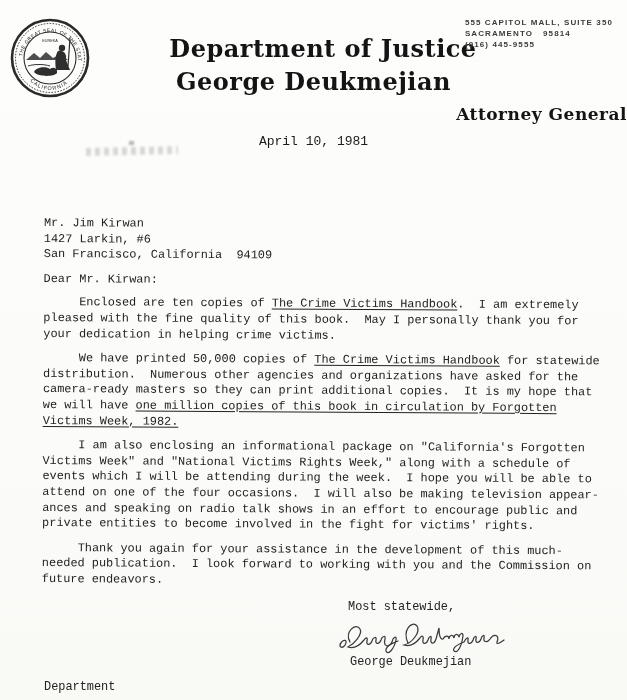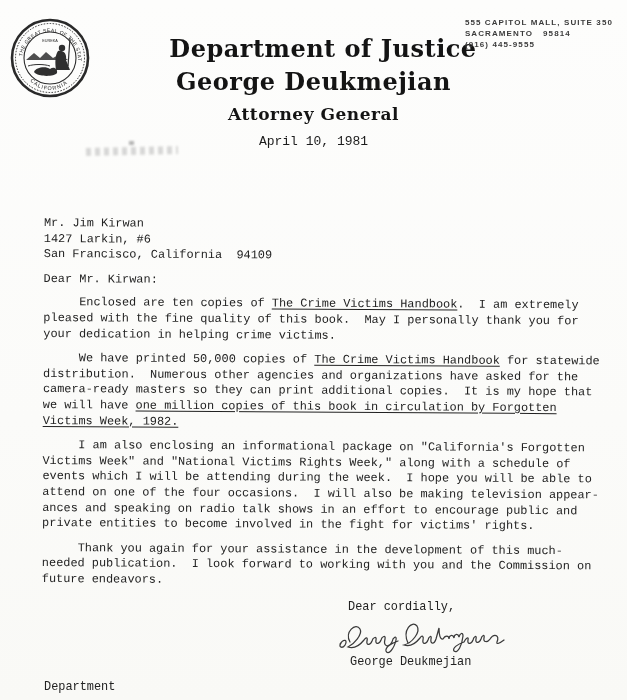--- a/index.html
+++ b/index.html
@@ -19,21 +19,21 @@
     position:absolute;left:0;right:0;top:12px;
     text-align:center;
     font-family:"DejaVu Serif","Liberation Serif",serif;
     color:#141414;
   }
   .lh-state{font-size:15px;font-weight:700;letter-spacing:.5px;}
   .lh-dept{font-size:24px;font-weight:700;margin-top:22px;letter-spacing:.5px;padding-left:19px;}
   .lh-name{font-size:24px;font-weight:700;margin-top:4px;letter-spacing:.5px;}
   .lh-pron{font-size:7.5px;font-weight:700;letter-spacing:1.3px;margin-top:1px;
            font-family:"Liberation Sans",sans-serif;color:#2b2b2b;}
-  .lh-title{font-size:17px;font-weight:700;margin-top:8px;letter-spacing:.5px;}
+  .lh-title{font-size:17px;font-weight:700;margin-top:8px;letter-spacing:.5px;text-align:right;}
   .lh-date{font-size:13px;margin-top:10px;
            font-family:Liberation Mono, monospace;color:#1c1c1c;}
   
   .addr{
     position:absolute;top:17px;right:14px;
     font-family:Liberation Sans, sans-serif;
     font-size:8px;font-weight:700;letter-spacing:1.1px;
     color:#3c3c3c;line-height:11px;
   }
   
@@ -150,21 +150,21 @@
           <div class="line"><span>private entities to become involved in the fight for victims' rights.</span></div>
         </div>
         <div class="para">
           <div class="line"><span>     Thank you again for your assistance in the development of this much-</span></div>
           <div class="line"><span>needed publication.  I look forward to working with you and the Commission on</span></div>
           <div class="line"><span>future endeavors.</span></div>
         </div>
       </div>
   </div>
 
-  <div class="valediction">Dear cordially,</div>
+  <div class="valediction">Most statewide,</div>
 
   <div class="signature">
     <svg viewBox="0 0 178 44" width="178" height="44">
       <g fill="none" stroke="#3a3a3a" stroke-width="1.25" stroke-linecap="round">
         <path d="M4,26 C8,20 12,22 9,27 C6,31 2,29 5,25"></path>
         <path d="M14,24 C8,14 20,4 24,11 C27,16 18,26 12,29 C18,31 24,27 28,22 C30,19 32,19 31,23 C30,27 34,28 36,23 C37,19 41,18 40,22 C39,26 43,27 45,22 C46,18 50,17 49,21 C47,29 53,30 56,24 C57,19 61,17 60,22 C58,31 52,38 50,33 C49,29 56,25 62,23"></path>
         <path d="M72,25 C66,12 76,2 81,8 C85,14 76,25 68,27 C74,29 80,25 84,20 C86,17 88,18 87,22 C86,26 90,27 92,22 C93,18 96,17 95,21 C94,26 98,27 100,21 L103,10 C103,16 104,22 107,21 C109,17 113,17 113,21 C113,17 117,16 118,20 C118,16 122,15 123,19 C124,15 127,14 127,18 C126,27 122,36 118,33 C116,30 122,26 128,24 C130,20 133,18 132,22 C131,26 135,27 137,22 C138,18 141,17 140,21 C139,25 143,26 145,21 C146,17 149,16 148,20 C147,24 151,25 154,21 C158,15 164,17 161,24 C160,27 164,25 168,22"></path>
       </g>
     </svg>
   </div>

